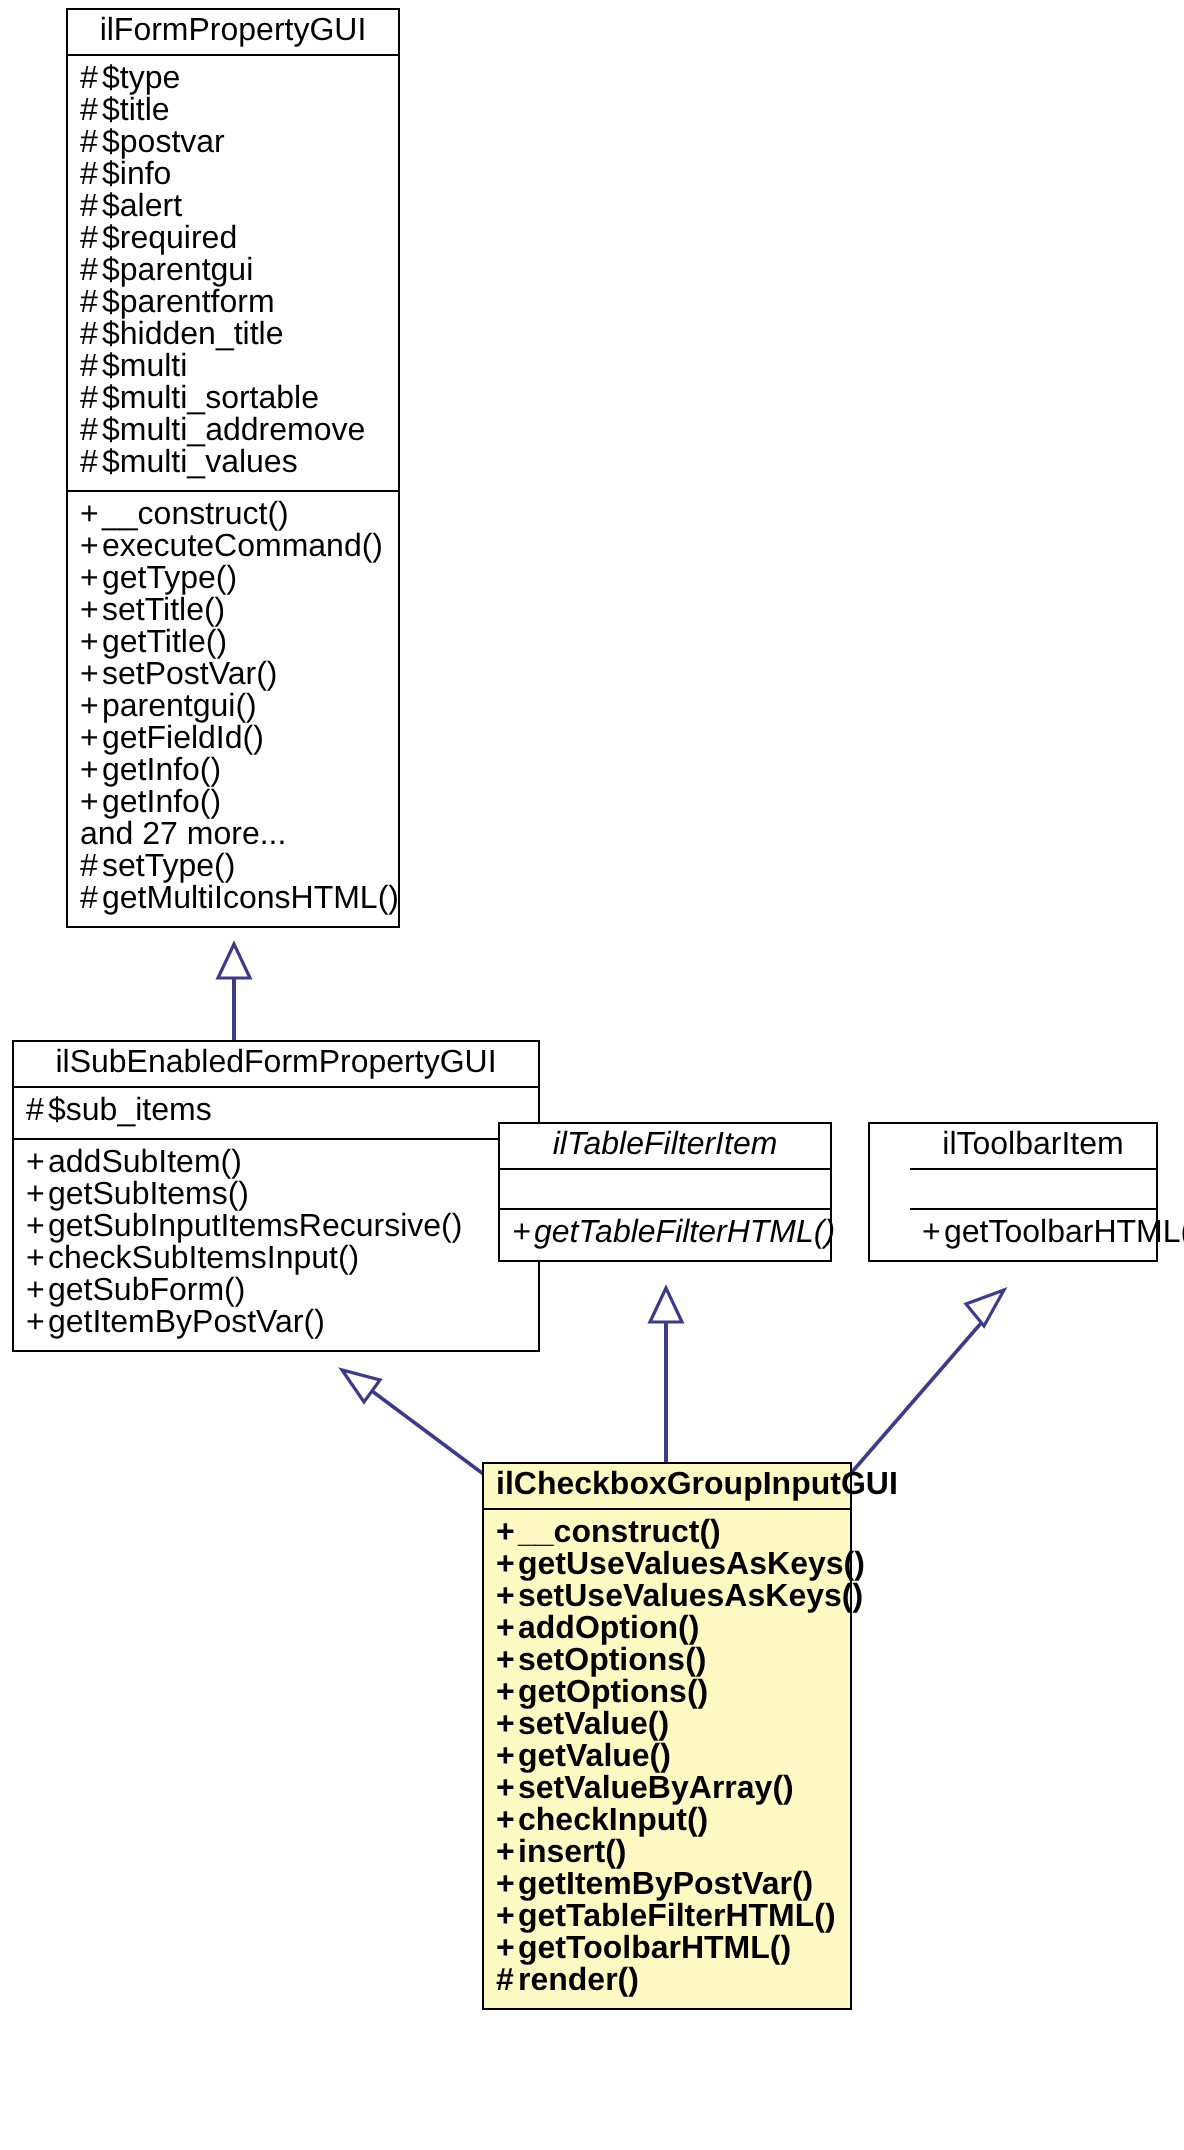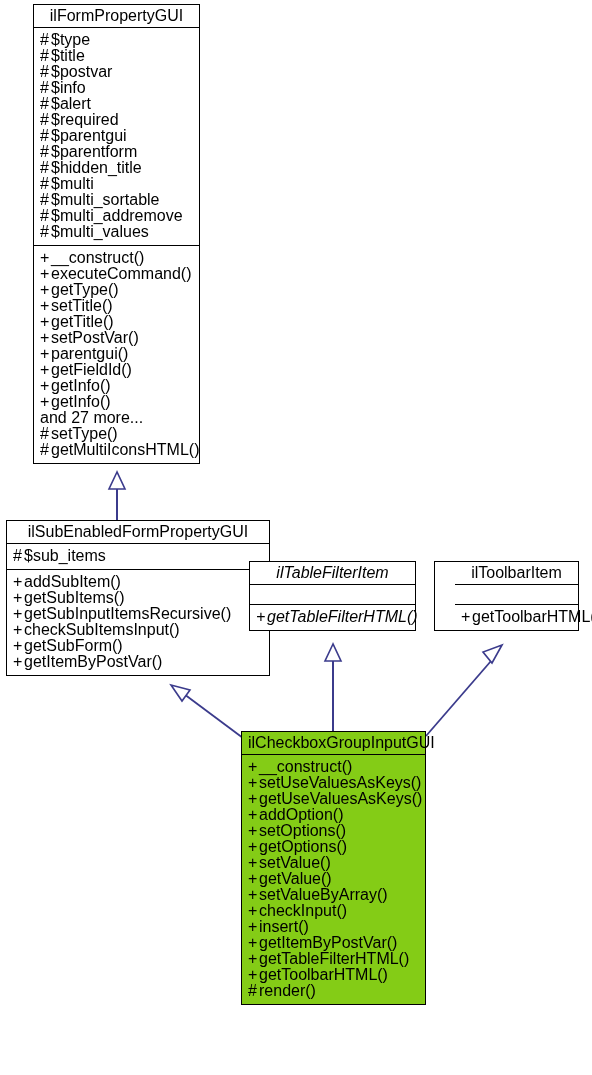--- a/index.html
+++ b/index.html
@@ -31,21 +31,22 @@
     pointer-events: none;
   }
   .uml-class {
     position: absolute;
     box-sizing: border-box;
     border: 1px solid #000000;
     background: #ffffff;
     z-index: 2;
   }
   .uml-class.filled {
-    background: #84cc16;
+    background: #fef9c3;
+    font-weight: bold;
   }
   .class-title {
     text-align: center;
     font-size: 16px;
     color: #000000;
     padding: 4px 6px 5px 6px;
     line-height: 13px;
     white-space: nowrap;
     border-bottom: 1px solid #000000;
   }
@@ -166,22 +167,22 @@
     <div class="class-attrs empty"></div>
     <div class="class-ops">
         <div class="member"><span class="vis">+</span><span>getToolbarHTML()</span></div>
       </div>
   </div>
 
   <div class="uml-class filled" id="box-ilCheckboxGroupInputGUI" style="left:241px; top:731px; width:185px;">
     <div class="class-title">ilCheckboxGroupInputGUI</div>
     <div class="class-ops">
         <div class="member"><span class="vis">+</span><span>__construct()</span></div>
+        <div class="member"><span class="vis">+</span><span>getUseValuesAsKeys()</span></div>
         <div class="member"><span class="vis">+</span><span>setUseValuesAsKeys()</span></div>
-        <div class="member"><span class="vis">+</span><span>getUseValuesAsKeys()</span></div>
         <div class="member"><span class="vis">+</span><span>addOption()</span></div>
         <div class="member"><span class="vis">+</span><span>setOptions()</span></div>
         <div class="member"><span class="vis">+</span><span>getOptions()</span></div>
         <div class="member"><span class="vis">+</span><span>setValue()</span></div>
         <div class="member"><span class="vis">+</span><span>getValue()</span></div>
         <div class="member"><span class="vis">+</span><span>setValueByArray()</span></div>
         <div class="member"><span class="vis">+</span><span>checkInput()</span></div>
         <div class="member"><span class="vis">+</span><span>insert()</span></div>
         <div class="member"><span class="vis">+</span><span>getItemByPostVar()</span></div>
         <div class="member"><span class="vis">+</span><span>getTableFilterHTML()</span></div>

